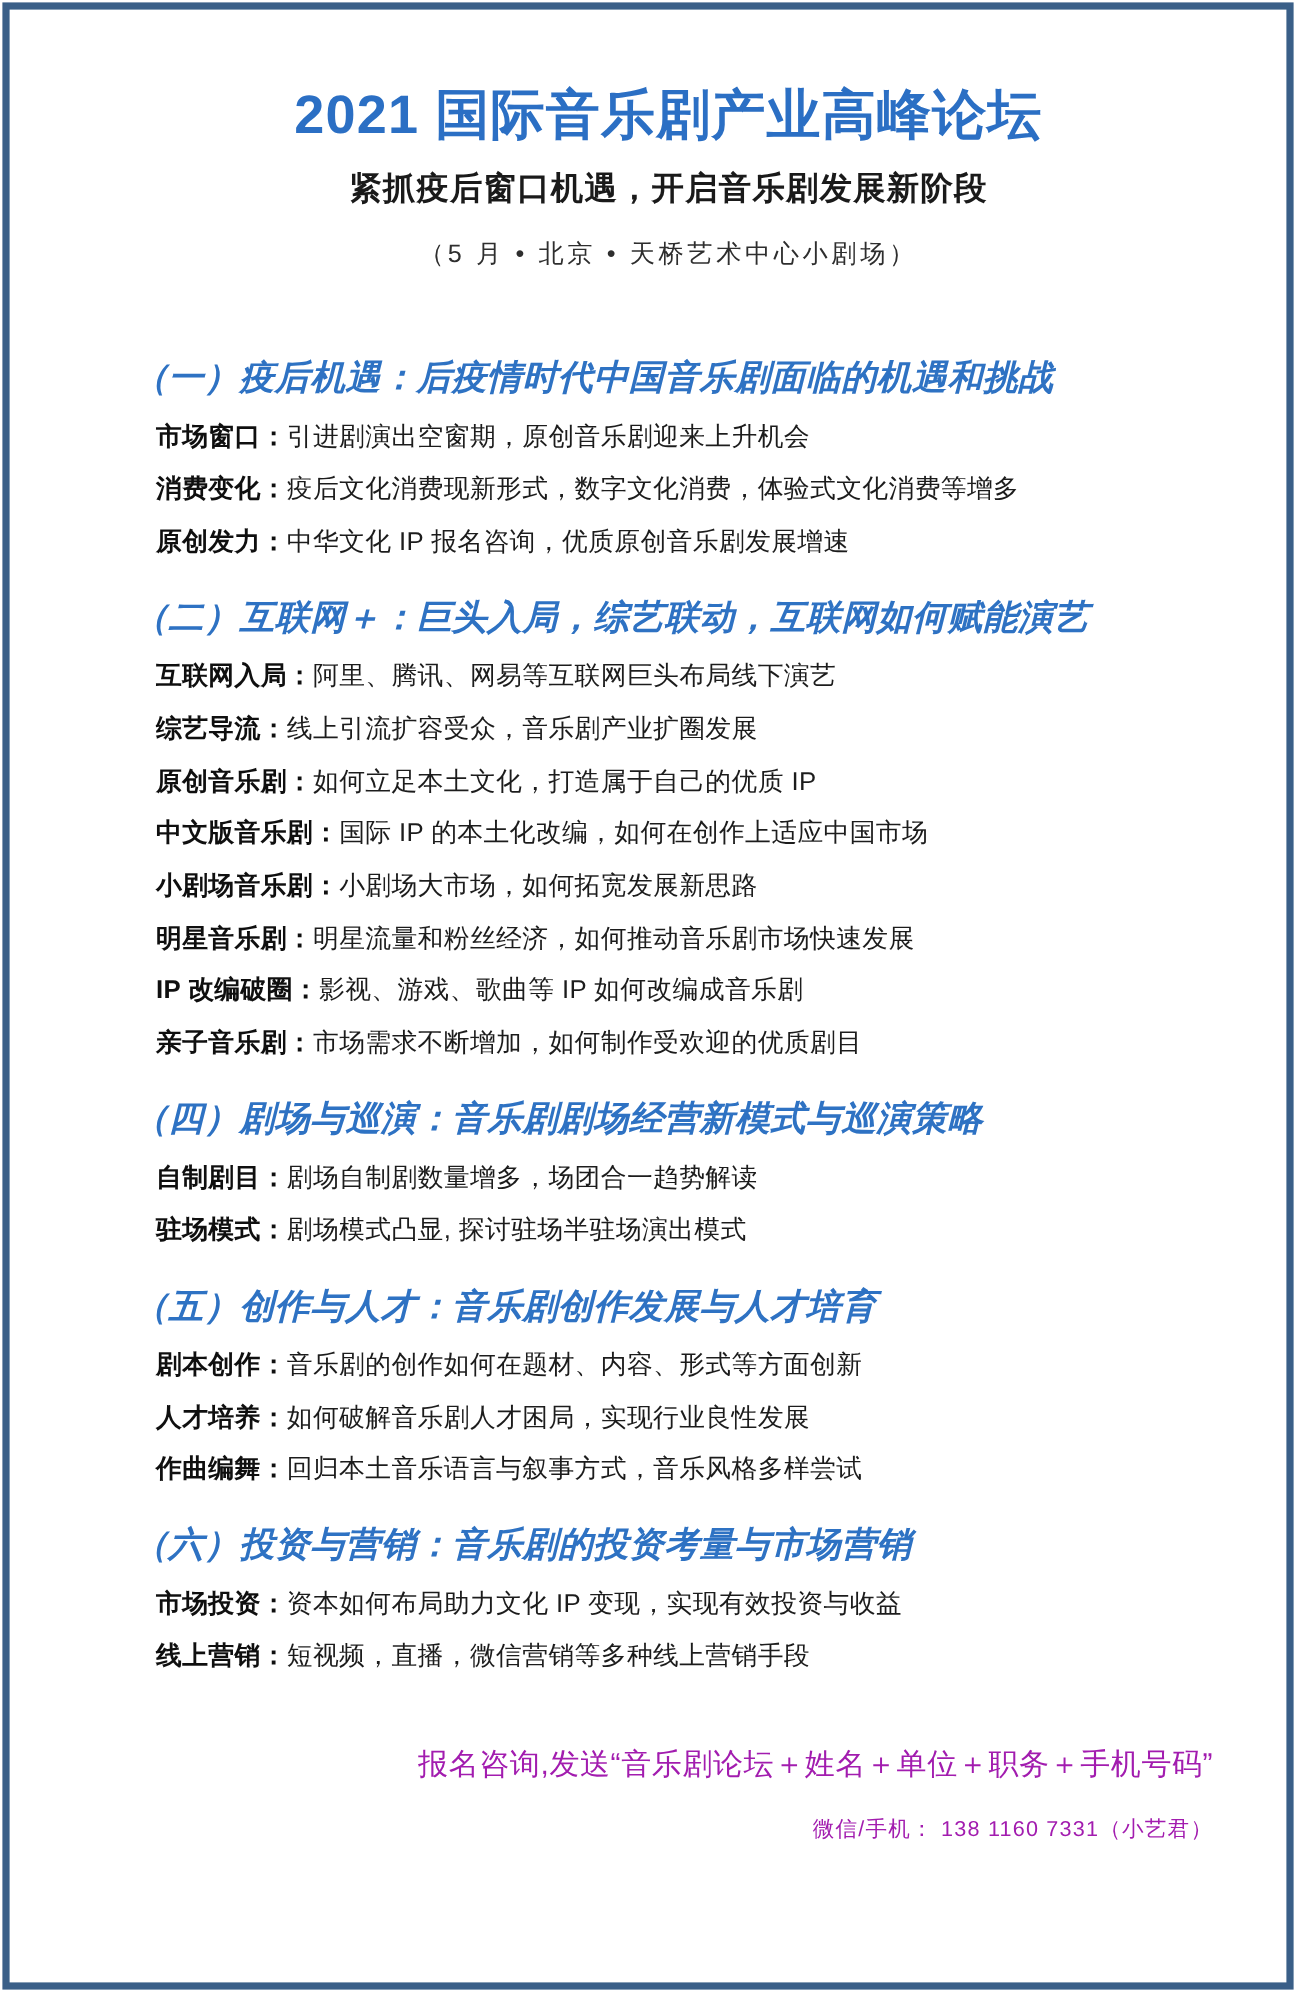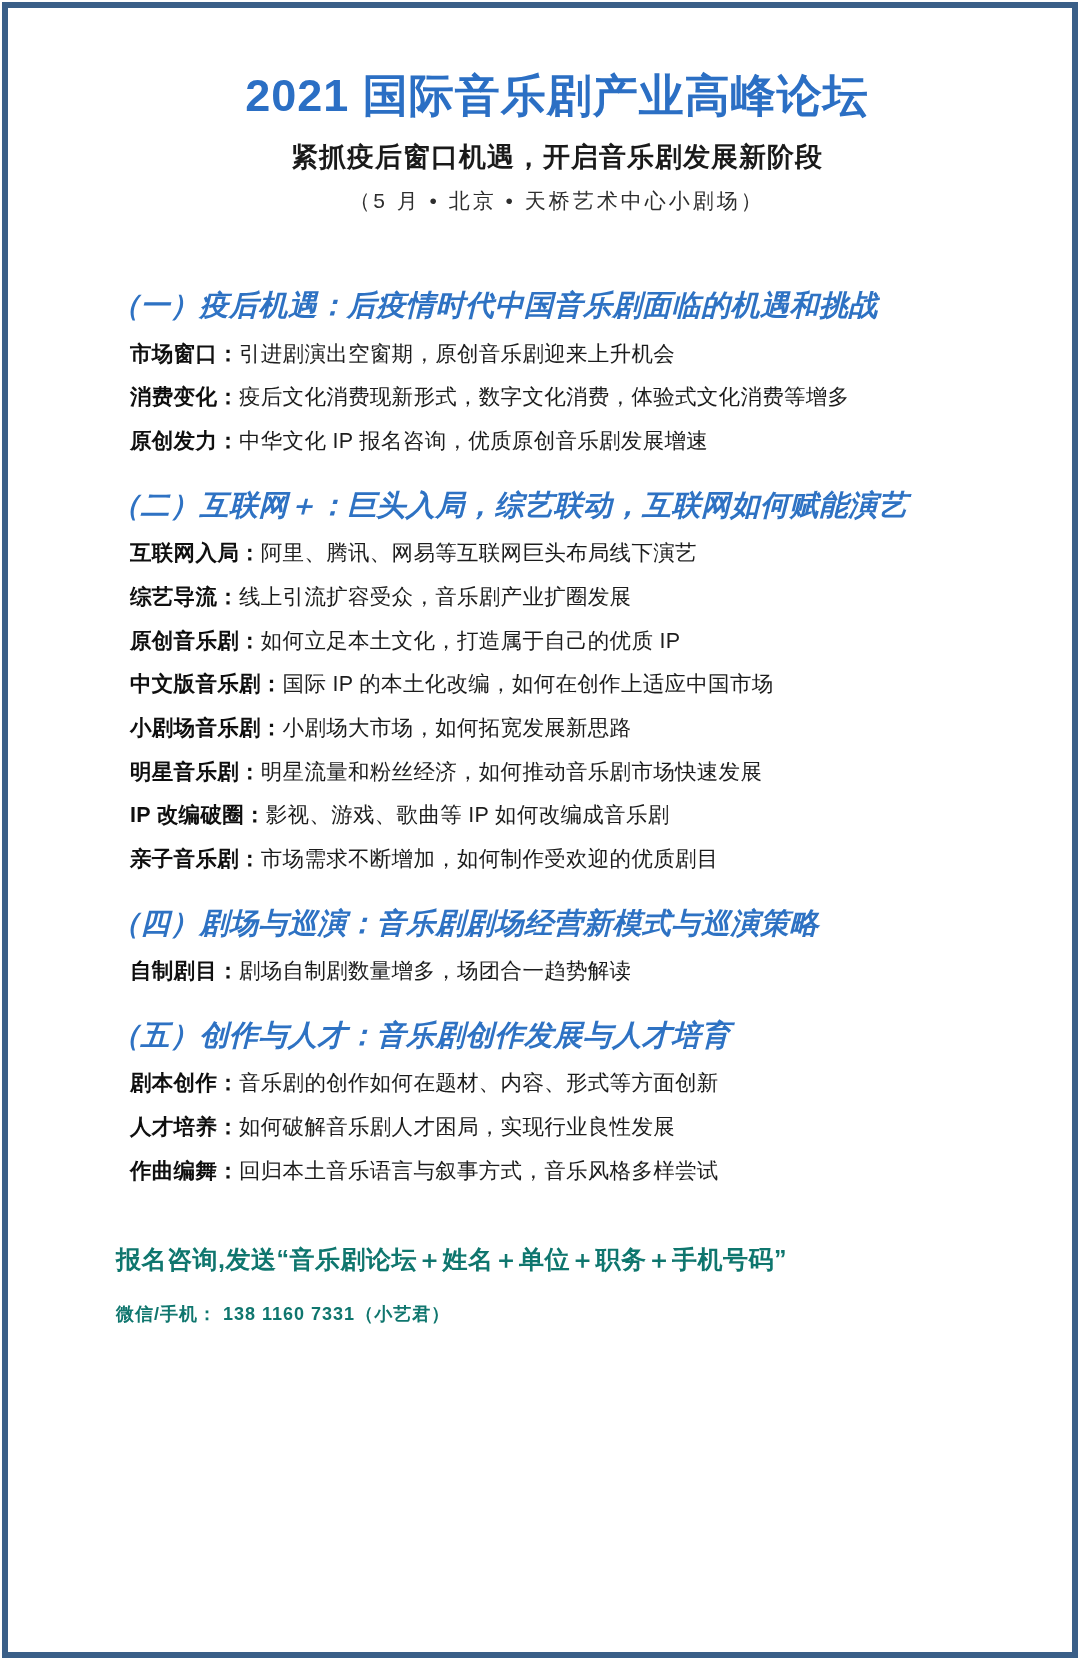--- a/index.html
+++ b/index.html
@@ -14,34 +14,34 @@
   }
   .content{padding:0 61px 0 95px;}
   header{text-align:center;margin-top:64px;}
   .title{
     margin:0;font-size:45px;font-weight:800;color:#2B6FC4;letter-spacing:1px;line-height:1.05;
   }
   .subtitle{
     margin:20px 0 0 0;font-size:27px;font-weight:700;color:#1a1a1a;letter-spacing:1px;
   }
   .venue{
-    margin-top:12px;font-size:21px;font-weight:400;color:#2e2e2e;letter-spacing:3px;
+    margin-top:22px;font-size:21px;font-weight:400;color:#2e2e2e;letter-spacing:3px;
   }
   main{margin-top:74px;}
   .sec-heading{
     margin:35px 0 10px 8px;font-size:29px;font-weight:800;color:#2E72C3;
     letter-spacing:0.5px;line-height:1.15;font-style:italic;
   }
   section:first-child .sec-heading{margin-top:0;}
   .item{
     margin:19px 0 19px 27px;font-size:21.5px;line-height:1.15;color:#1c1c1c;
     letter-spacing:0.3px;
   }
   .item .lbl{font-weight:700;color:#0f0f0f;}
-  footer{margin:60px 0 0 13px;color:#0f766e;font-weight:700;}
+  footer{margin:60px 0 0 13px;color:#a21caf;font-weight:400;text-align:right;}
   .foot-line1{margin:0;font-size:25px;letter-spacing:0.5px;}
   .foot-line2{margin:26px 0 0 0;font-size:18px;letter-spacing:1px;}
 </style>
 </head>
 <body>
 
 <div class="frame">
   <div class="content">
 
     <header>
@@ -70,29 +70,35 @@
         <p class="item"><span class="lbl">中文版音乐剧：</span><span>国际 IP 的本土化改编，如何在创作上适应中国市场</span></p>
         <p class="item"><span class="lbl">小剧场音乐剧：</span><span>小剧场大市场，如何拓宽发展新思路</span></p>
         <p class="item"><span class="lbl">明星音乐剧：</span><span>明星流量和粉丝经济，如何推动音乐剧市场快速发展</span></p>
         <p class="item"><span class="lbl">IP 改编破圈：</span><span>影视、游戏、歌曲等 IP 如何改编成音乐剧</span></p>
         <p class="item"><span class="lbl">亲子音乐剧：</span><span>市场需求不断增加，如何制作受欢迎的优质剧目</span></p>
       </section>
 
       <section>
         <h3 class="sec-heading">（四）剧场与巡演：音乐剧剧场经营新模式与巡演策略</h3>
         <p class="item"><span class="lbl">自制剧目：</span><span>剧场自制剧数量增多，场团合一趋势解读</span></p>
+        <p class="item"><span class="lbl">驻场模式：</span><span>剧场模式凸显, 探讨驻场半驻场演出模式</span></p>
       </section>
 
       <section>
         <h3 class="sec-heading">（五）创作与人才：音乐剧创作发展与人才培育</h3>
         <p class="item"><span class="lbl">剧本创作：</span><span>音乐剧的创作如何在题材、内容、形式等方面创新</span></p>
         <p class="item"><span class="lbl">人才培养：</span><span>如何破解音乐剧人才困局，实现行业良性发展</span></p>
         <p class="item"><span class="lbl">作曲编舞：</span><span>回归本土音乐语言与叙事方式，音乐风格多样尝试</span></p>
       </section>
 
+      <section>
+        <h3 class="sec-heading">（六）投资与营销：音乐剧的投资考量与市场营销</h3>
+        <p class="item"><span class="lbl">市场投资：</span><span>资本如何布局助力文化 IP 变现，实现有效投资与收益</span></p>
+        <p class="item"><span class="lbl">线上营销：</span><span>短视频，直播，微信营销等多种线上营销手段</span></p>
+      </section>
 
     </main>
 
     <footer>
       <p class="foot-line1">报名咨询,发送“音乐剧论坛＋姓名＋单位＋职务＋手机号码”</p>
       <p class="foot-line2">微信/手机： 138 1160 7331（小艺君）</p>
     </footer>
 
   </div>
 </div>

